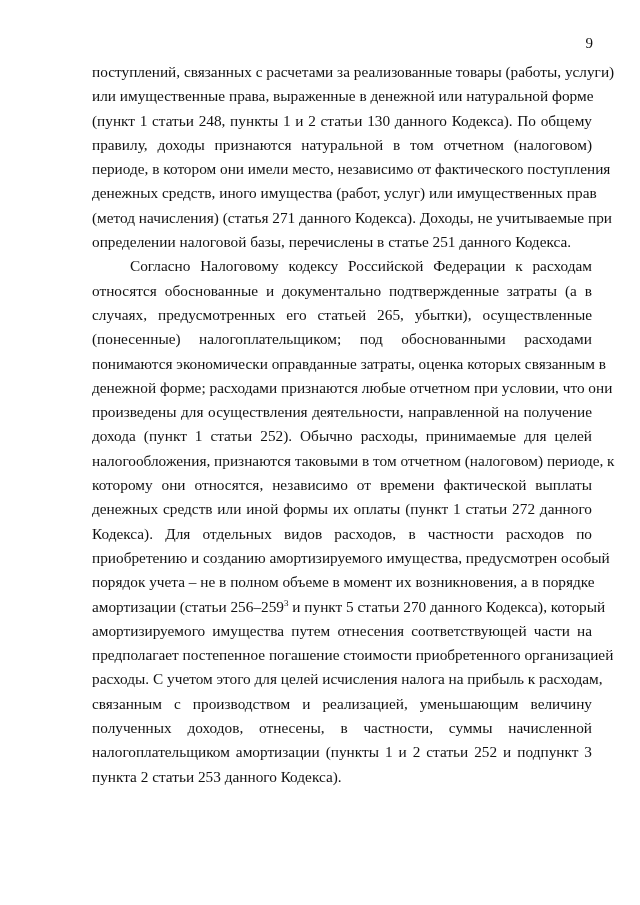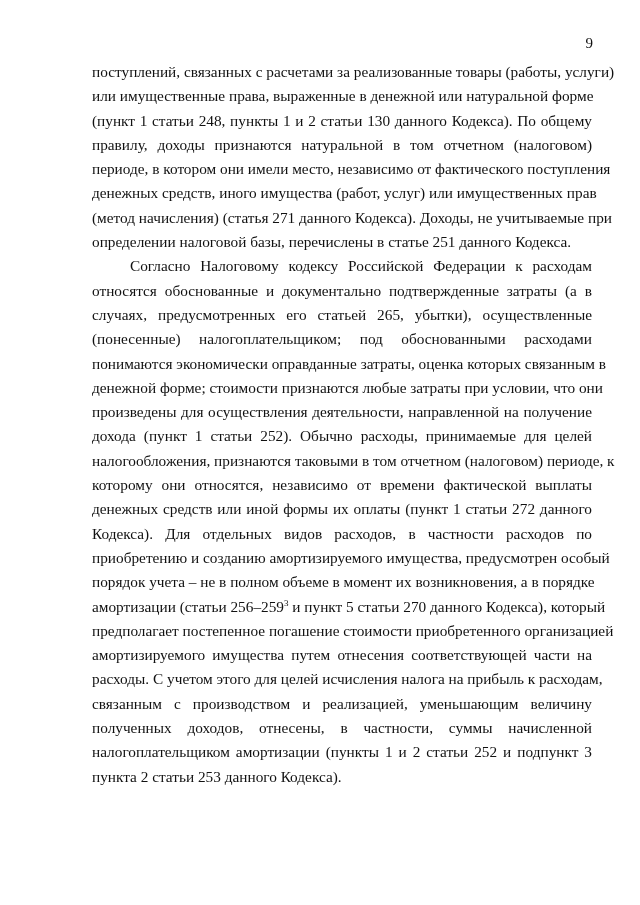--- a/index.html
+++ b/index.html
@@ -41,32 +41,32 @@
       <div class="line">(метод начисления) (статья 271 данного Кодекса). Доходы, не учитываемые при</div>
       <div class="line last">определении налоговой базы, перечислены в статье 251 данного Кодекса.</div>
     </div>
 
     <div>
       <div class="line indent">Согласно Налоговому кодексу Российской Федерации к расходам</div>
       <div class="line">относятся обоснованные и документально подтвержденные затраты (а в</div>
       <div class="line">случаях, предусмотренных его статьей 265, убытки), осуществленные</div>
       <div class="line">(понесенные) налогоплательщиком; под обоснованными расходами</div>
       <div class="line">понимаются экономически оправданные затраты, оценка которых связанным в</div>
-      <div class="line">денежной форме; стоимости признаются любые затраты при условии, что они</div>
+      <div class="line">денежной форме; расходами признаются любые отчетном при условии, что они</div>
       <div class="line">произведены для осуществления деятельности, направленной на получение</div>
       <div class="line">дохода (пункт 1 статьи 252). Обычно расходы, принимаемые для целей</div>
       <div class="line">налогообложения, признаются таковыми в том отчетном (налоговом) периоде, к</div>
       <div class="line">которому они относятся, независимо от времени фактической выплаты</div>
       <div class="line">денежных средств или иной формы их оплаты (пункт 1 статьи 272 данного</div>
       <div class="line">Кодекса). Для отдельных видов расходов, в частности расходов по</div>
       <div class="line">приобретению и созданию амортизируемого имущества, предусмотрен особый</div>
       <div class="line">порядок учета – не в полном объеме в момент их возникновения, а в порядке</div>
       <div class="line"><span>амортизации (статьи 256–259</span><sup>3</sup><span> и пункт 5 статьи 270 данного Кодекса), который</span></div>
+      <div class="line">амортизируемого имущества путем отнесения соответствующей части на</div>
       <div class="line">предполагает постепенное погашение стоимости приобретенного организацией</div>
-      <div class="line">амортизируемого имущества путем отнесения соответствующей части на</div>
       <div class="line">расходы. С учетом этого для целей исчисления налога на прибыль к расходам,</div>
       <div class="line">связанным с производством и реализацией, уменьшающим величину</div>
       <div class="line">полученных доходов, отнесены, в частности, суммы начисленной</div>
       <div class="line">налогоплательщиком амортизации (пункты 1 и 2 статьи 252 и подпункт 3</div>
       <div class="line last">пункта 2 статьи 253 данного Кодекса).</div>
     </div>
   </div>
 </div>
 
 </body></html>

